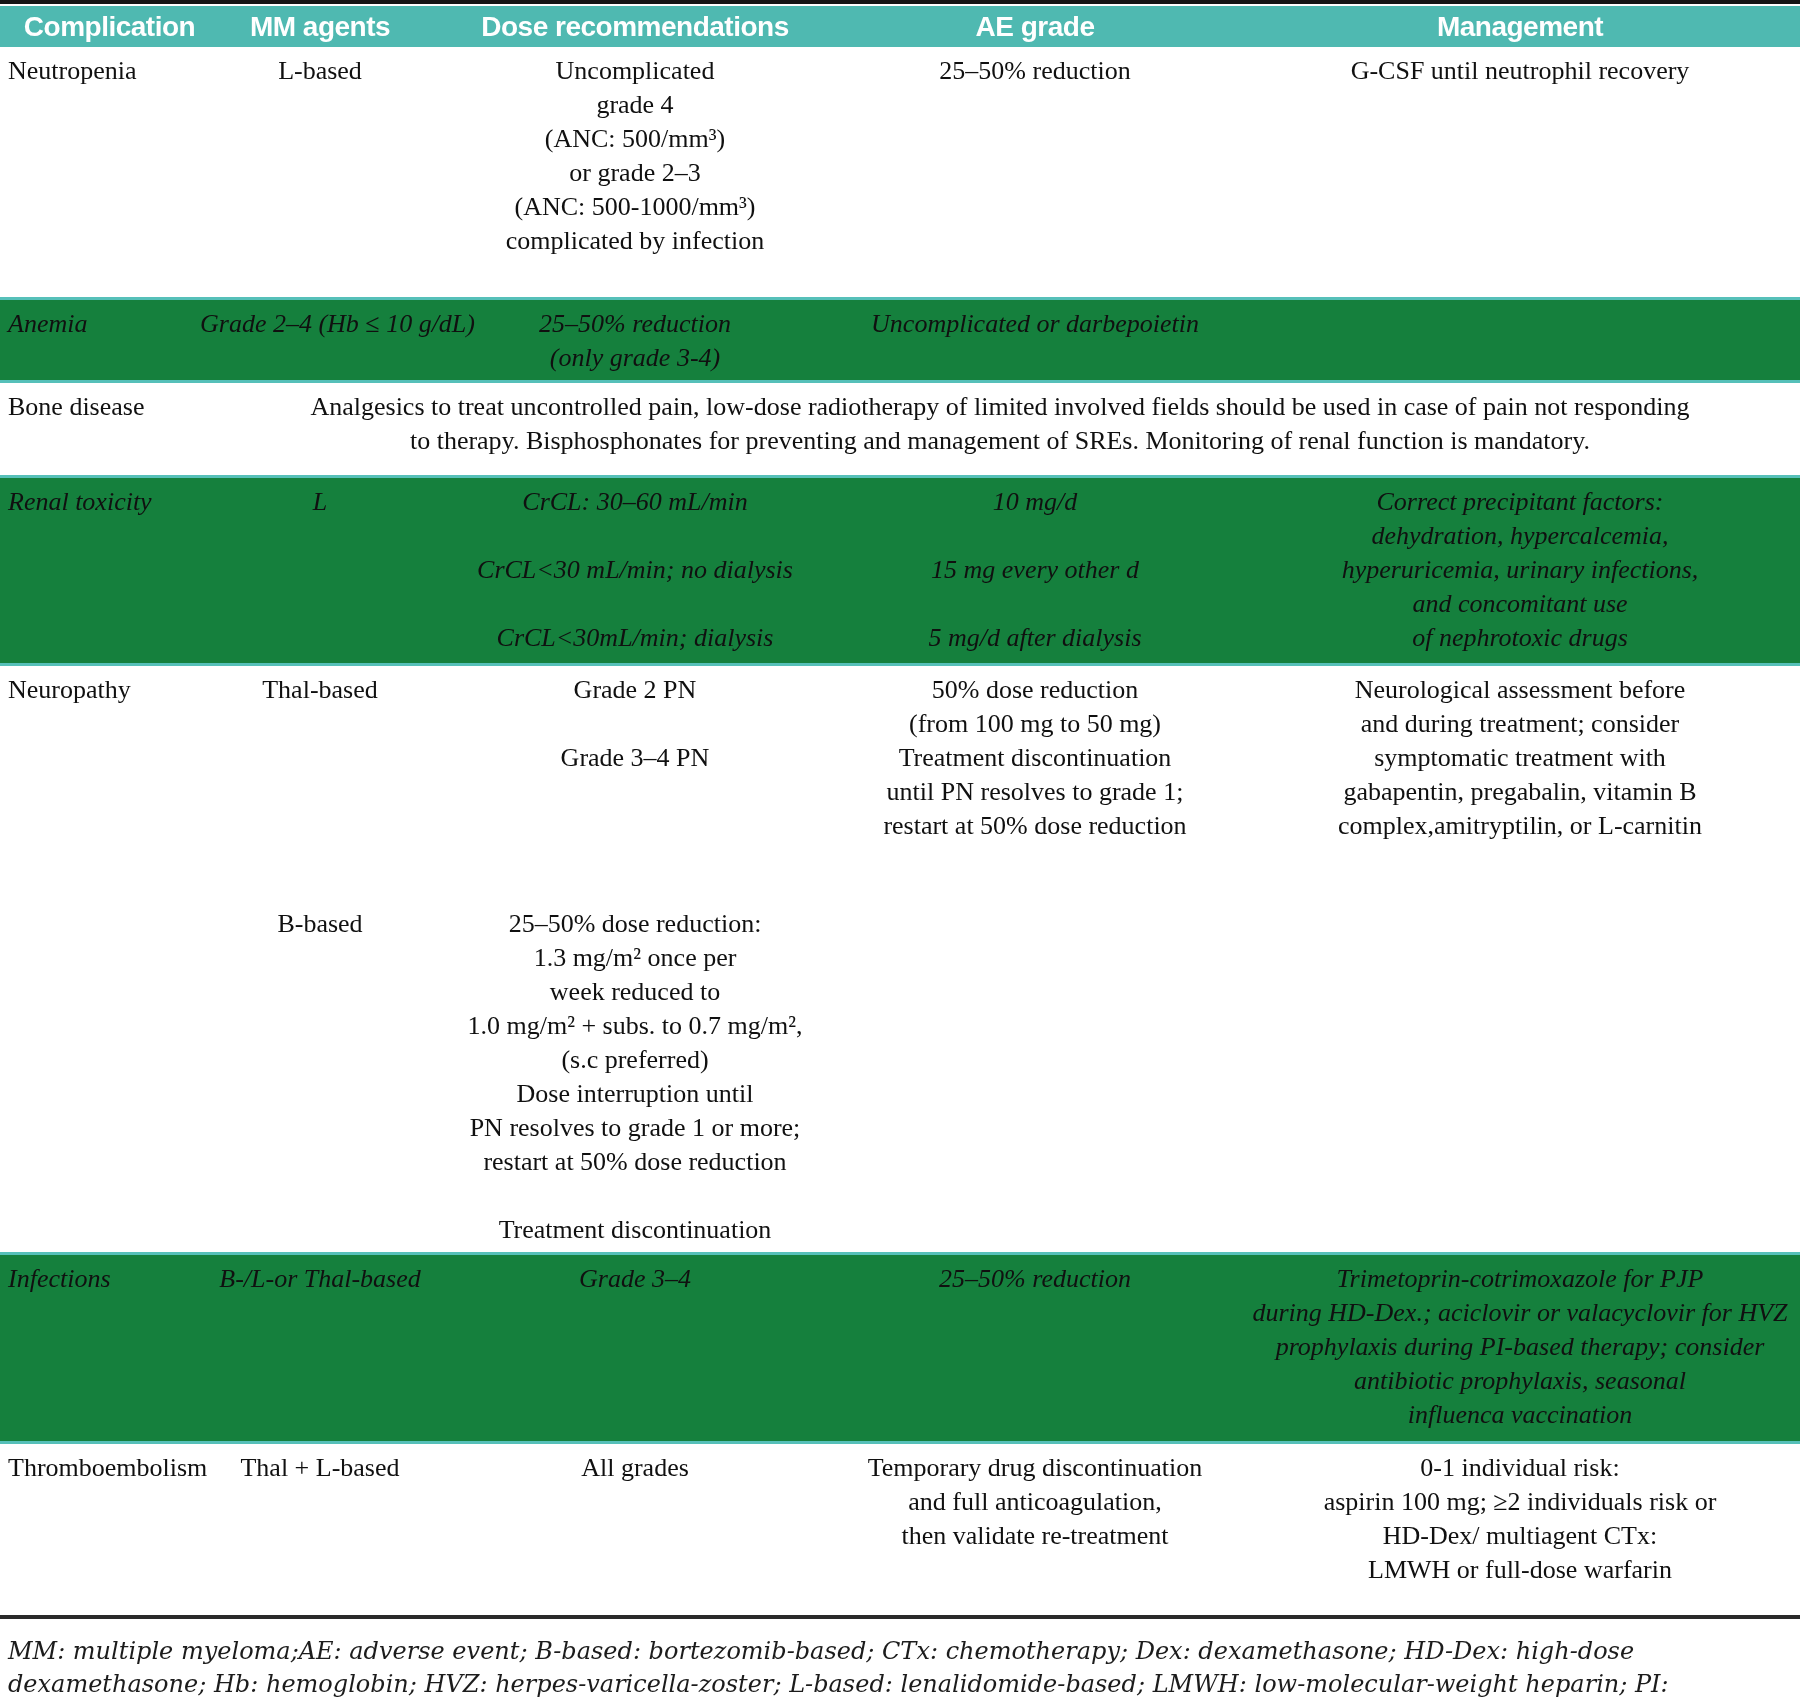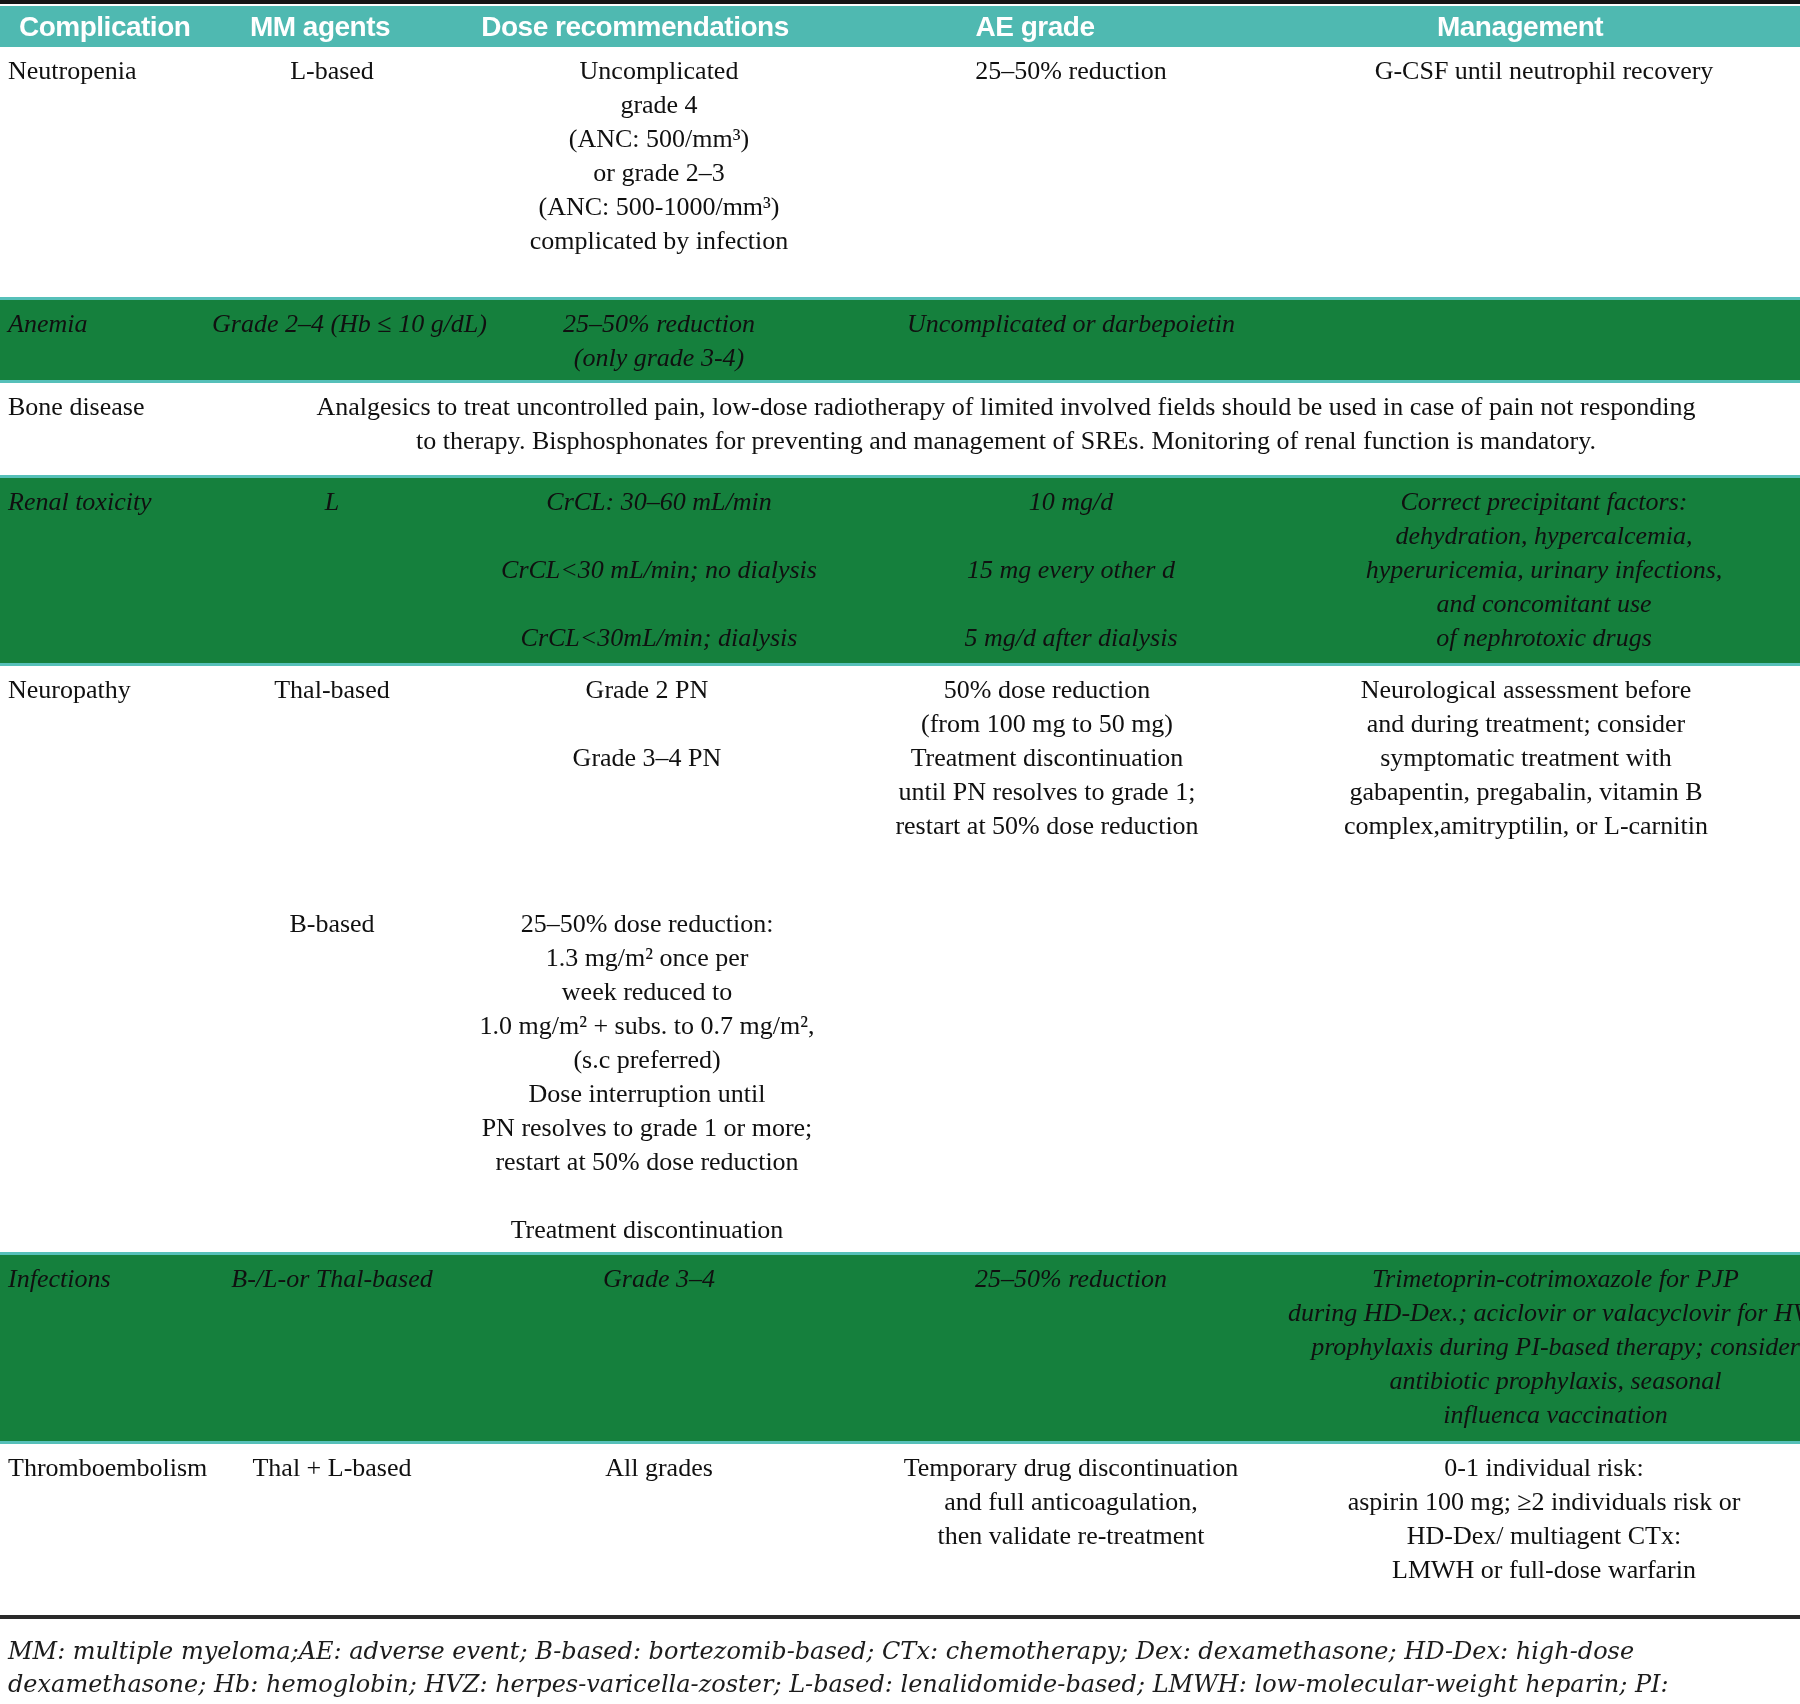--- a/index.html
+++ b/index.html
@@ -21,30 +21,29 @@
   }
   .hcell {
     font-family: "Liberation Sans", sans-serif;
     font-weight: bold;
     color: #ffffff;
     font-size: 28px;
     letter-spacing: -0.5px;
     text-align: center;
     white-space: pre;
   }
-  .hcell.first { text-align: left; padding-left: 8px; margin-left: 11px; }
+  .hcell.first { text-align: center; padding-left: 8px; margin-left: 11px; }
 
   
   .trow {
     display: grid;
     grid-template-columns: 200px 240px 390px 410px 1fr;
     font-size: 26px;
     line-height: 34px;
     padding: 7px 0 5px 0;
-    gap: 12px;
   }
   .trow.shaded {
     background: #15803d;
     border-top: 3px solid #56c0b9;
     border-bottom: 3px solid #56c0b9;
     font-style: italic;
   }
   .cell { text-align: center; white-space: pre; }
   .cell.c-compl { text-align: left; padding-left: 8px; }
   .span-note { grid-column: 2 / -1; text-align: center; white-space: pre; }

